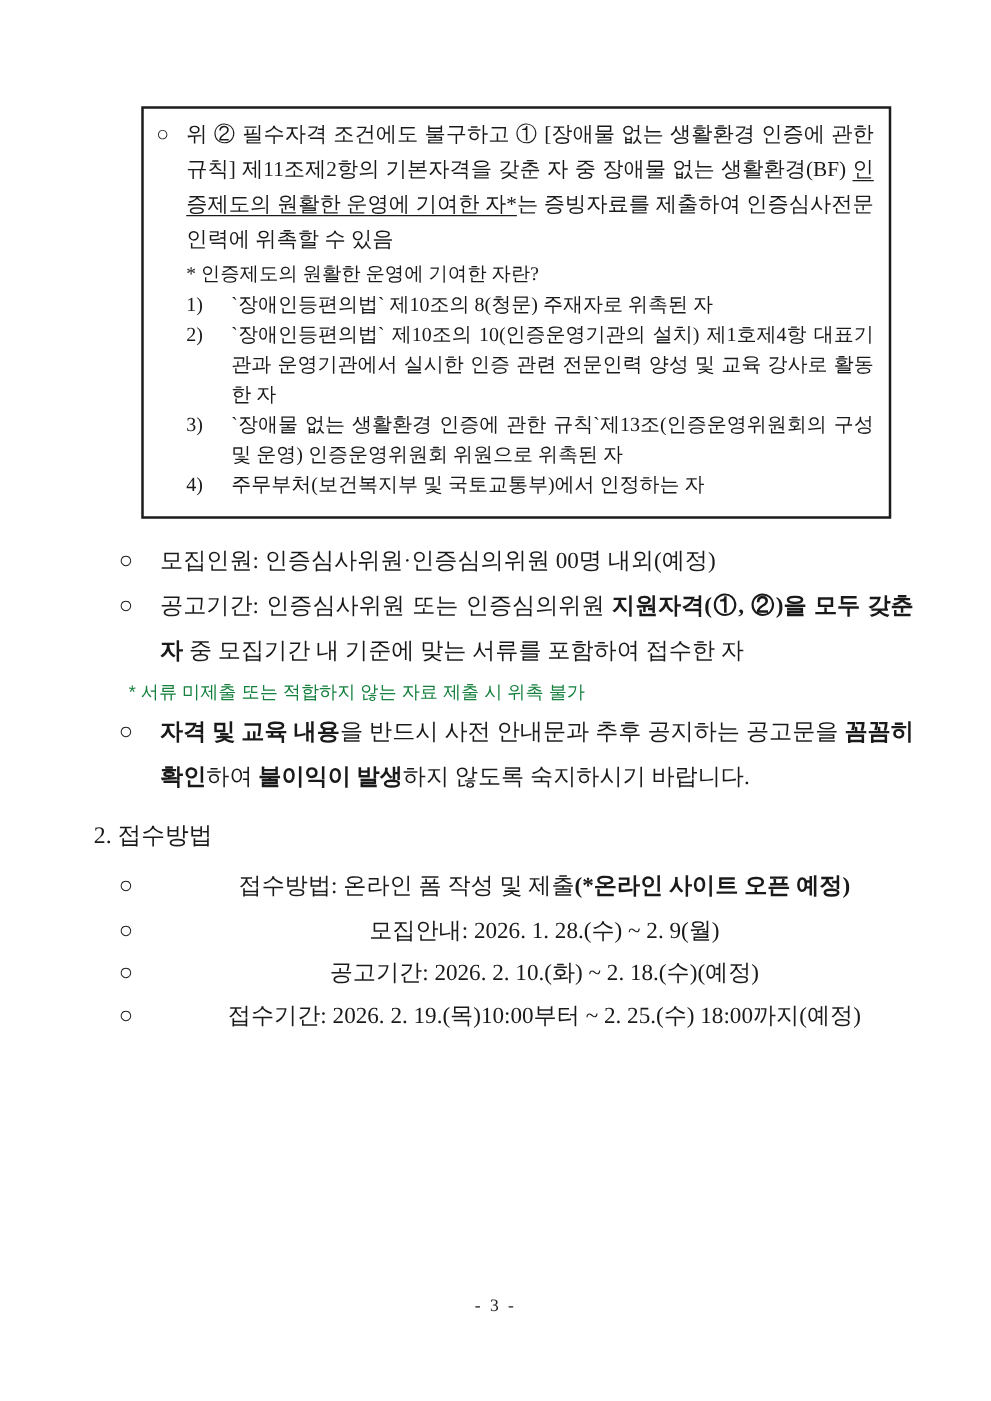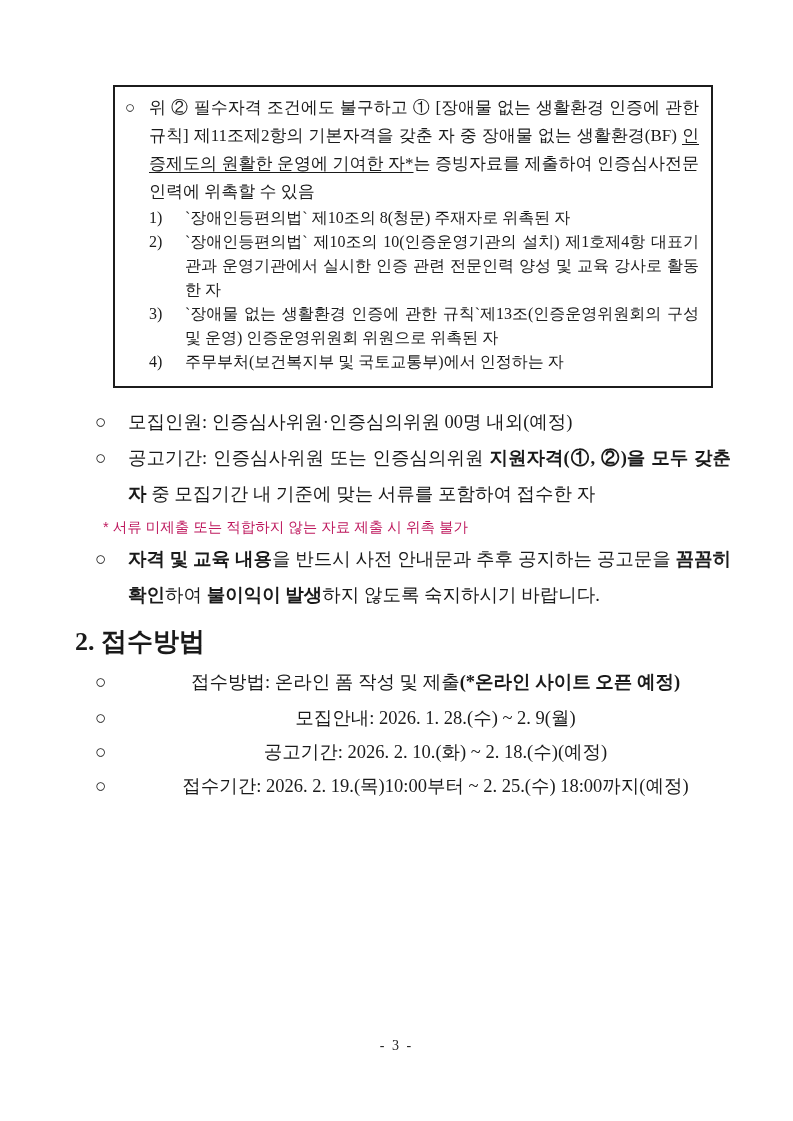--- a/index.html
+++ b/index.html
@@ -44,25 +44,25 @@
   }
   
   .bullets { margin:16px 62px 0 95px; }
   .brow { display:flex; font-size:18.5px; line-height:36px; }
   .brow .bm { flex:none; width:33px; font-size:19px; }
   .brow .bt { flex:1; text-align:justify; }
   .bold { font-weight:bold; }
   .small-note {
     margin:4px 0 3px 8px;
     font-family:"Liberation Sans", sans-serif;
-    font-size:14.5px; line-height:22px; color:#be185d;
+    font-size:14.5px; line-height:22px; color:#15803d;
   }
   .section-heading {
     margin:14px 0 6px 75px;
-    font-size:26px; font-weight:bold; line-height:30px;
+    font-size:19px; font-weight:normal; line-height:30px;
   }
   .sub-bullets { margin:0 50px 0 95px; }
   .srow { display:flex; font-size:18.5px; line-height:34px; }
   .srow .bm { flex:none; width:33px; font-size:19px; }
   .srow .bt { flex:1;text-align:center; }
   .srow.method { line-height:38px; }
   
   .footer {
     position:absolute; left:0; top:1038px; width:100%;
     text-align:center; font-size:14px; letter-spacing:2px; color:#222;
@@ -71,20 +71,21 @@
 </head>
 <body>
 
 <div class="page">
 
   <div class="obox">
     <div class="obox-para">
       <span class="marker">○</span>
       <div class="ptext"><span>위 ② 필수자격 조건에도 불구하고 ① [장애물 없는 생활환경 인증에 관한 규칙] 제11조제2항의 기본자격을 갖춘 자 중 장애물 없는 생활환경(BF) </span><span class="uline">인증제도의 원활한 운영에 기여한 자*</span><span>는 증빙자료를 제출하여 인증심사전문인력에 위촉할 수 있음</span></div>
     </div>
+    <div class="obox-q">* 인증제도의 원활한 운영에 기여한 자란?</div>
 
     <div class="obox-item">
       <span class="inum">1)</span>
       <div class="itext">`장애인등편의법` 제10조의 8(청문) 주재자로 위촉된 자</div>
     </div>
     <div class="obox-item">
       <span class="inum">2)</span>
       <div class="itext">`장애인등편의법` 제10조의 10(인증운영기관의 설치) 제1호제4항 대표기관과 운영기관에서 실시한 인증 관련 전문인력 양성 및 교육 강사로 활동한 자</div>
     </div>
     <div class="obox-item">

